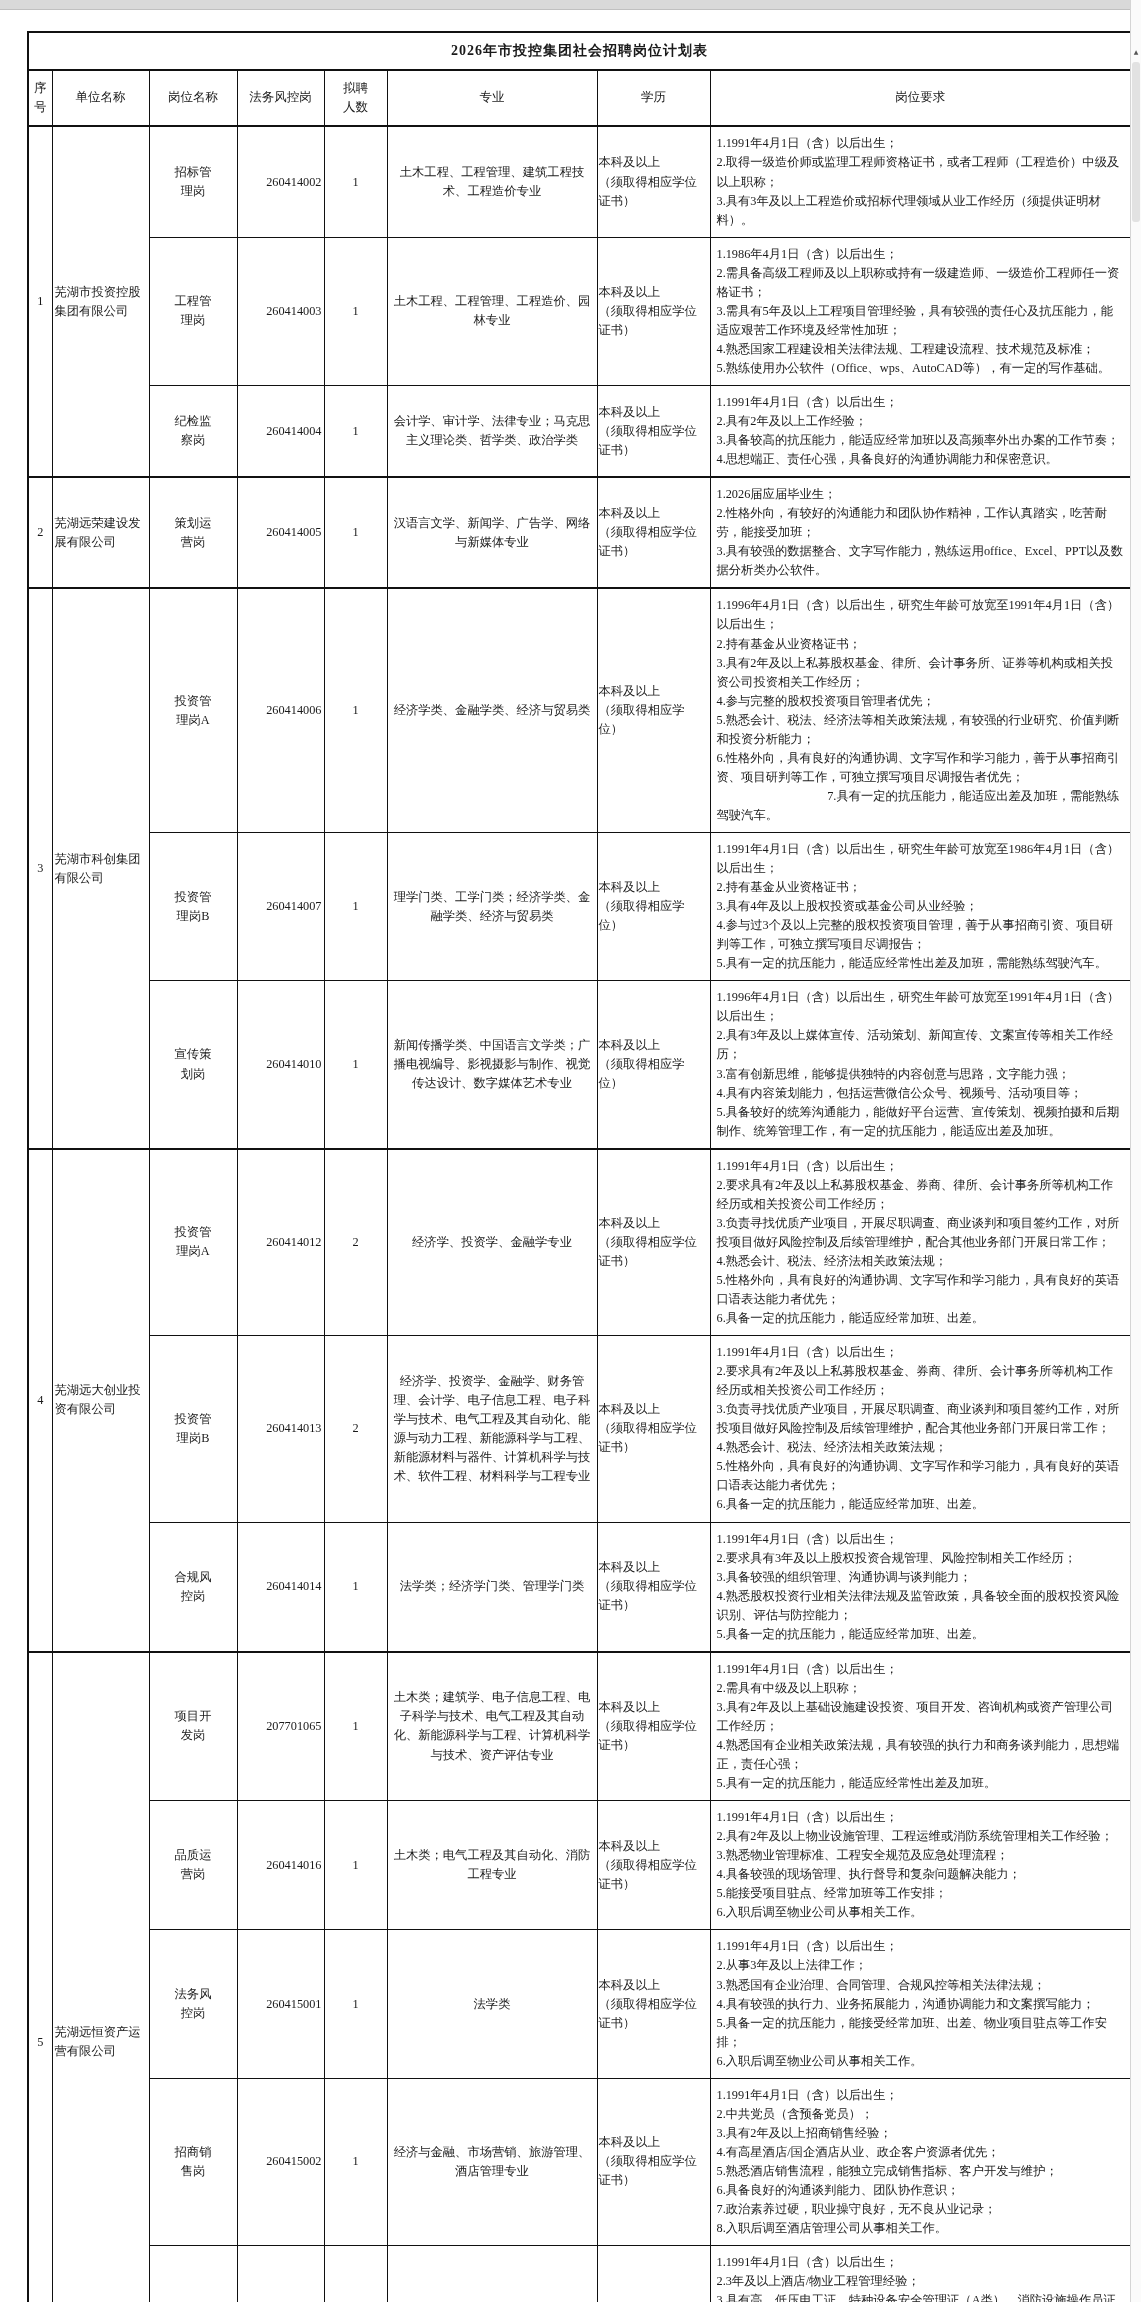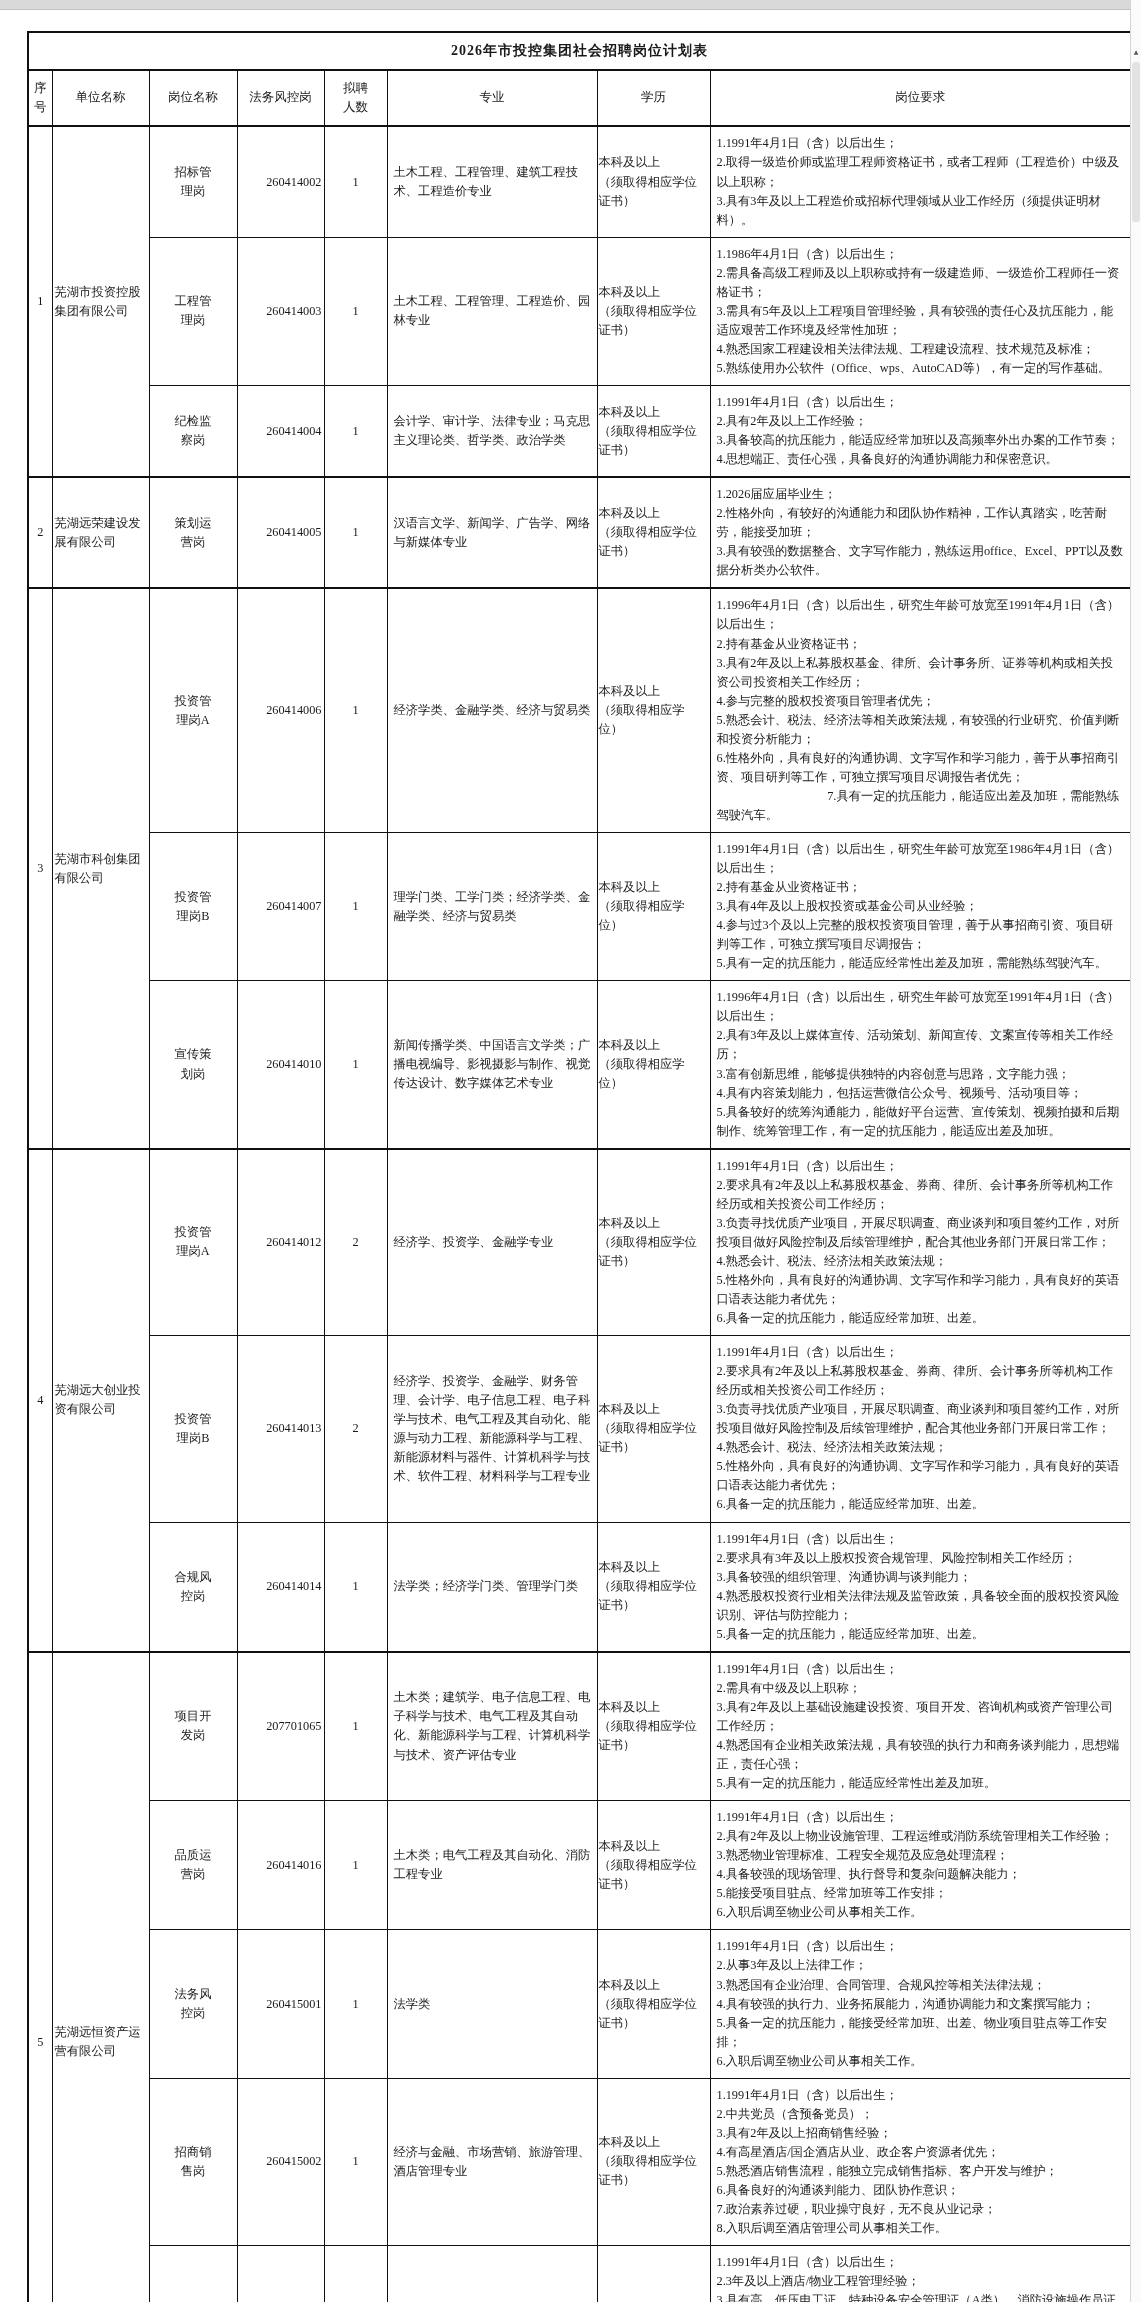--- a/index.html
+++ b/index.html
@@ -39,21 +39,21 @@
     text-align:center;
     white-space:pre-line;
     padding:8px 2px;
     font-size:12.5px;
   }
   td.c-idx{text-align:center;padding:2px 1px;}
   td.c-unit{text-align:left;white-space:pre-line;padding:20px 2px;}
   td.c-name{text-align:center;padding:2px 19px;}
   td.c-code{text-align:right;padding:2px 2px;}
   td.c-count{text-align:center;padding:2px 2px;}
-  td.c-major{text-align:left;padding:12px 6px;}
+  td.c-major{text-align:center;padding:12px 6px;}
   td.c-edu{white-space:pre-line;padding:2px 1px;}
   td.c-req{text-align:left;white-space:pre-wrap;padding:7px 6px;}
   tr.group-start td{border-top-width:2px;}
   table{border:2px solid #111;}
   thead th{border-bottom-width:1px;}
   
   .scrollbar{
     position:absolute;top:0;right:0;width:10px;height:100%;
     background:#fbfbfb;border-left:1px solid #d5d5d5;
   }

